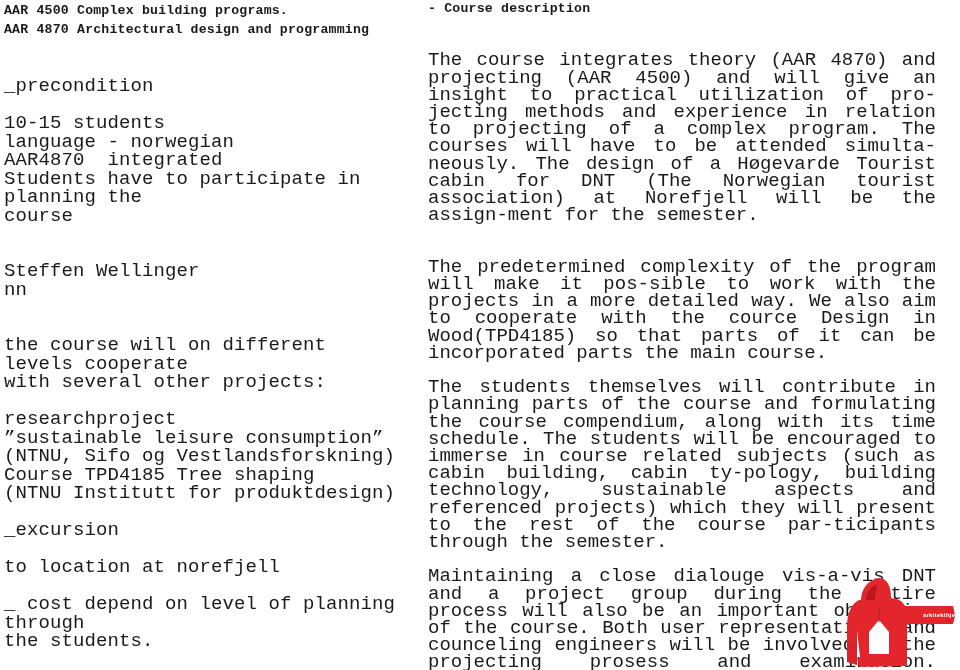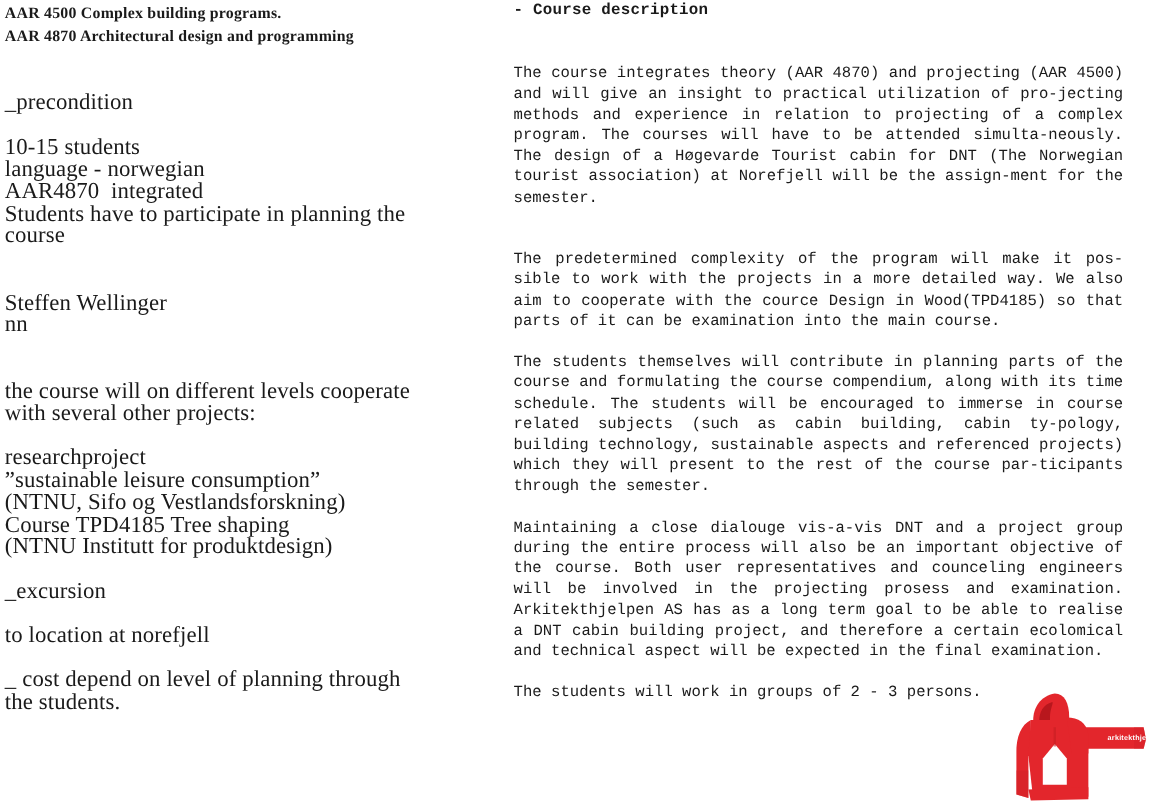--- a/index.html
+++ b/index.html
@@ -20,21 +20,20 @@
     width: 960px;
     height: 670px;
   }
 
   
   .col-left {
     position: absolute;
     left: 4px;
     top: 2px;
     width: 400px;
-    font-family: Liberation Serif, serif;
   }
   .col-left .head {
     font-size: 13.2px;
     line-height: 18.5px;
     font-weight: bold;
     letter-spacing: 0.2px;
     white-space: pre;
   }
   .col-left .block {
     font-size: 19px;
@@ -54,21 +53,21 @@
   }
   .col-right .head {
     font-size: 13.2px;
     line-height: 18px;
     font-weight: bold;
     white-space: pre;
     letter-spacing: 0.2px;
   }
   .col-right p {
     margin: 0;
-    font-size: 13px;
+    font-size: 19px;
     line-height: 17.2px;
     text-align: justify;
     text-justify: inter-word;
     letter-spacing: 0px;
     hyphens: manual;
   }
   .col-right .pgap { height: 17.2px; }
 
   
   .logo {
@@ -135,21 +134,21 @@
     <div class="head">- Course description</div>
 
     <div class="pgap"></div>
     <div class="pgap"></div>
 
     <p>The course integrates theory (AAR 4870) and projecting (AAR 4500) and will give an insight to practical utilization of pro-jecting methods and experience in relation to projecting of a complex program.  The courses will have to be attended simulta-neously. The design of a Høgevarde Tourist cabin for DNT (The Norwegian tourist association) at Norefjell will be the assign-ment for the semester.</p>
     <div class="pgap"></div>
 
     <div class="pgap"></div>
 
-    <p>The predetermined complexity of the program will make it pos-sible to work with the projects in a more detailed way. We also aim to cooperate with the cource Design in Wood(TPD4185) so that parts of it can be examination into the main course.</p>
+    <p>The predetermined complexity of the program will make it pos-sible to work with the projects in a more detailed way. We also aim to cooperate with the cource Design in Wood(TPD4185) so that parts of it can be incorporated parts the main course.</p>
     <div class="pgap"></div>
 
     <p>The students themselves will contribute in planning parts of the course and formulating the course compendium, along with its time schedule. The students will be encouraged to immerse in course related subjects (such as cabin building, cabin ty-pology, building technology, sustainable aspects and referenced projects) which they will present to the rest of the course par-ticipants through the semester.</p>
     <div class="pgap"></div>
 
     <p>Maintaining a close dialouge vis-a-vis DNT and a project group during the entire process will also be an important objective of the course. Both user representatives and counceling engineers will be involved in the projecting prosess and  examination. Arkitekthjelpen AS has as a long term goal to be able to realise a DNT cabin building project, and therefore a certain ecolomical and technical aspect will be expected in the final examination.</p>
     <div class="pgap"></div>
 
     <p>The students will work in groups of 2 - 3 persons.</p>
   </div>

